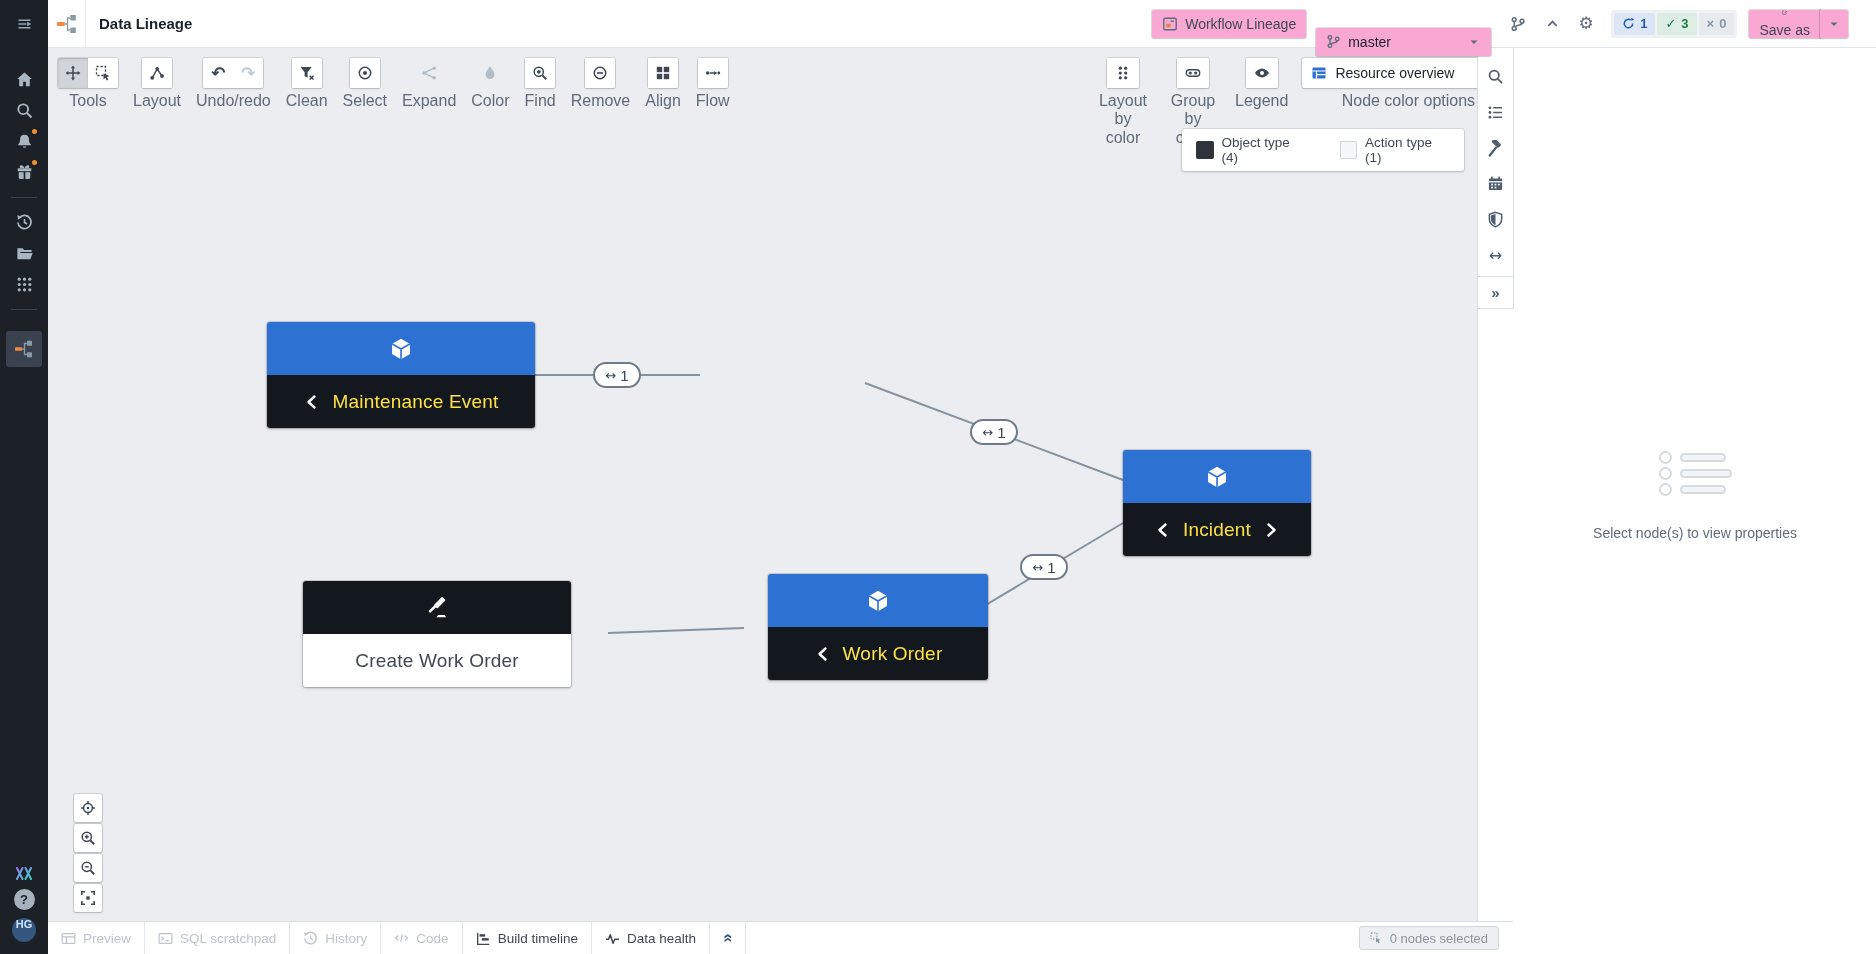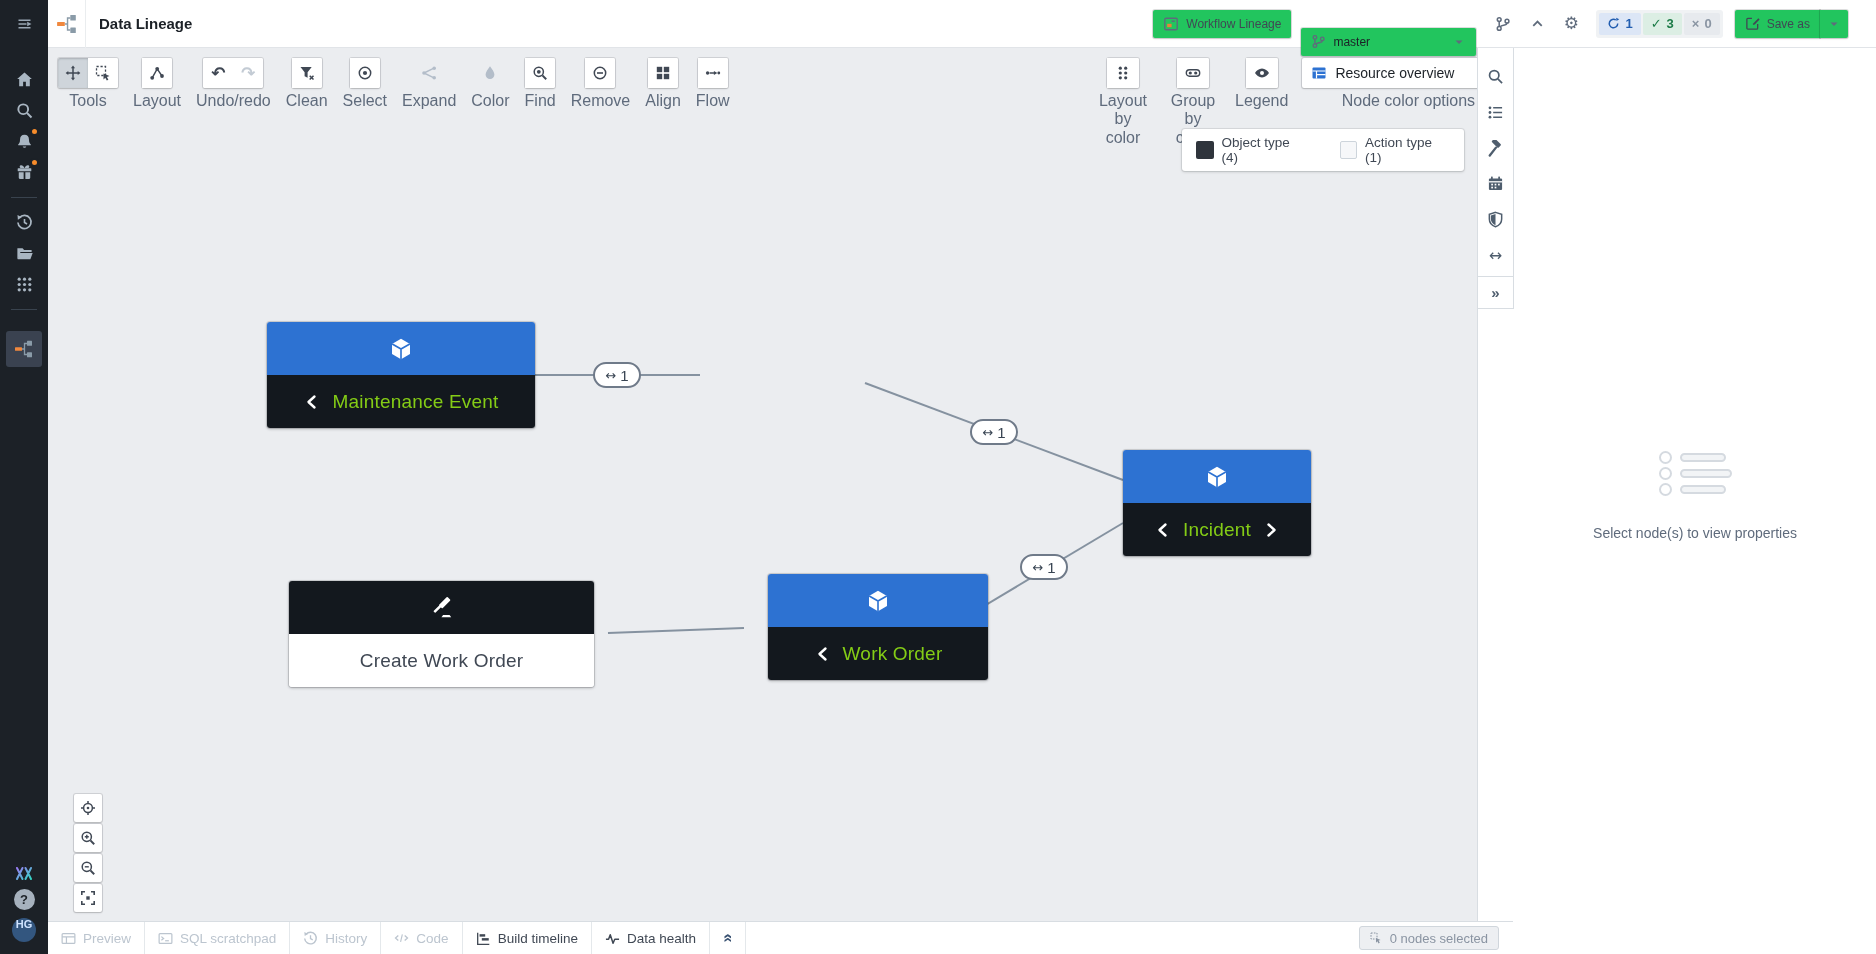--- a/index.html
+++ b/index.html
@@ -18,32 +18,32 @@
   .stile { margin-top:12px; width:36px; height:36px; border-radius:3px; background:#3A4250; display:flex; align-items:center; justify-content:center; cursor:pointer; }
   .sbottom { margin-top:auto; display:flex; flex-direction:column; align-items:center; gap:8px; padding-bottom:12px; }
   .help-c { width:21px; height:21px; border-radius:50%; background:#A6B1BD; color:#1C2127; font-size:13px; font-weight:bold; display:flex; align-items:center; justify-content:center; cursor:pointer; }
   .avatar { width:24px; height:24px; border-radius:50%; background:#33567F; color:#CFE3FF; font-size:11px; font-weight:bold; display:flex; align-items:flex-start; justify-content:center; cursor:pointer; }
 
   
   .header { position:absolute; left:48px; top:0; width:1828px; height:48px; background:#fff; border-bottom:1px solid #E1E4E8; display:flex; align-items:center; z-index:25; }
   .logo-cell { width:38px; height:48px; border-right:1px solid #EAEDEF; display:flex; align-items:center; justify-content:center; }
   .title { margin-left:13px; font-size:15px; font-weight:bold; color:#1C2127; }
   .hright { margin-left:auto; display:flex; align-items:center; padding-right:28px; }
-  .btn { height:28px; background:#22c55e; border-radius:2px; box-shadow:0 0 0 1px rgba(17,20,24,.14), 0 1px 2px rgba(17,20,24,.12); display:flex; align-items:center; padding:0 10px; gap:7px; font-size:12px; color:#404854; cursor:pointer; }
+  .btn { height:28px; background:#f9a8d4; border-radius:2px; box-shadow:0 0 0 1px rgba(17,20,24,.14), 0 1px 2px rgba(17,20,24,.12); display:flex; align-items:center; padding:0 10px; gap:7px; font-size:14px; color:#404854; cursor:pointer; }
   .select { width:175px; justify-content:space-between;margin-top:36px; }
   .select .grow { flex:1; color:#1C2127; }
   .hicon { width:26px; height:26px; display:flex; align-items:center; justify-content:center; color:#5F6B7C; cursor:pointer; }
   .gear-g { font-size:17px; line-height:1; color:#5F6B7C; }
   .stat-group { display:flex; gap:2px; background:#F0F2F4; padding:3px; border-radius:3px; }
   .stat { display:flex; align-items:center; gap:5px; height:22px; padding:0 8px; border-radius:2px; font-size:13px; font-weight:bold; }
   .stat.run  { background:#DCE6F6; color:#215DB0; }
   .stat.ok   { background:#DCEEE4; color:#1C7B47; }
   .stat.fail { background:#E7EAEE; color:#8A95A3; }
   .split { display:flex; }
-  .split .main { border-radius:2px 0 0 2px; }
+  .split .main { border-radius:2px 0 0 2px;flex-direction:column; }
   .split .caret { width:28px; padding:0; justify-content:center; border-radius:0 2px 2px 0; box-shadow:0 0 0 1px rgba(17,20,24,.14), 0 1px 2px rgba(17,20,24,.12); }
   .gap8{width:8px;} .gap10{width:10px;} .gap12{width:12px;} .gap14{width:14px;}
 
   
   .canvas { position:absolute; left:48px; top:48px; width:1429px; height:873px; background:#EBEDF0; overflow:hidden; }
 
   
   .tleft { position:absolute; left:10px; top:10px; display:flex; gap:15px; align-items:flex-start; z-index:5; }
   .tgroup { display:flex; flex-direction:column; align-items:center; gap:4px; }
   .seg { display:flex; border-radius:2px; box-shadow:0 0 0 1px rgba(17,20,24,.12), 0 1px 2px rgba(17,20,24,.15); background:#fff; }
@@ -73,21 +73,21 @@
   .edges { position:absolute; left:0; top:0; z-index:1; }
   .epill { position:absolute; width:48px; height:26px; border:2px solid #6F7A89; border-radius:13px; background:#fff; display:flex; align-items:center; justify-content:center; gap:4px; font-size:15px; color:#394553; z-index:3; }
   .epill .arr { font-size:13px; font-family:"DejaVu Sans",sans-serif; color:#394553; }
 
   
   .node { position:absolute; z-index:2; border-radius:3px; box-shadow:0 1px 3px rgba(17,20,24,.3), 0 0 0 1px rgba(17,20,24,.12); cursor:pointer; }
   .nhead { height:53px; border-radius:3px 3px 0 0; display:flex; align-items:center; justify-content:center; }
   .nhead.blue { background:#2D72D2; }
   .nhead.black{ background:#13181E; }
   .nbody { height:53px; border-radius:0 0 3px 3px; display:flex; align-items:center; justify-content:center; gap:11px; }
-  .nbody.dark { background:#13181E; color:#84cc16; }
+  .nbody.dark { background:#13181E; color:#fde047; }
   .nbody.white{ background:#fff; color:#404854; }
   .nlabel { font-size:19px; letter-spacing:.2px; }
   .nchev { display:flex; cursor:pointer; }
 
   
   .zctrl { position:absolute; left:26px; top:746px; display:flex; flex-direction:column; gap:2px; z-index:5; }
   .zbtn { width:28px; height:28px; background:#fff; border-radius:2px; box-shadow:0 0 0 1px rgba(17,20,24,.12), 0 1px 2px rgba(17,20,24,.15); display:flex; align-items:center; justify-content:center; color:#404854; cursor:pointer; }
 
   
   .rpanel { position:absolute; left:1477px; top:48px; width:399px; height:906px; background:#fff; border-left:1px solid #D8DDE2; }
@@ -585,21 +585,21 @@
           </span>
         <span class="nlabel">Incident</span>
         <span class="nchev">
             <svg width="18" height="18" viewBox="0 0 18 18">
               <polyline points="6.5,3.5 12.5,9 6.5,14.5" fill="none" stroke="#fff" stroke-width="2.4" stroke-linecap="round" stroke-linejoin="round"></polyline>
             </svg>
           </span>
       </div>
     </div>
 
-    <div class="node" style="left:241px;top:533px;width:305px;">
+    <div class="node" style="left:255px;top:533px;width:268px;">
       <div class="nhead black">
         <svg width="26" height="26" viewBox="0 0 24 24">
           <g fill="#fff">
             <rect x="9" y="4.75" width="11" height="4.5" rx="0.8" transform="rotate(-45 14.5 7)"></rect>
             <rect x="3.5" y="11.3" width="9.5" height="2.4" rx="0.6" transform="rotate(-45 8.2 12.5)"></rect>
             <path d="M11.5 20.5h9l-1.5-2h-6z"></path>
           </g>
         </svg>
       </div>
       <div class="nbody white">

